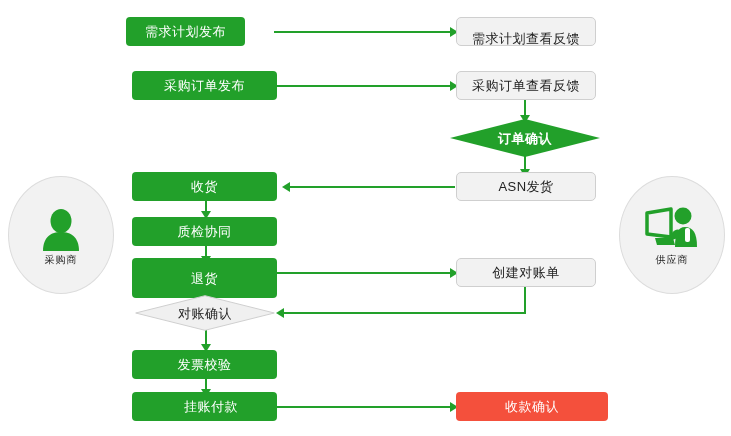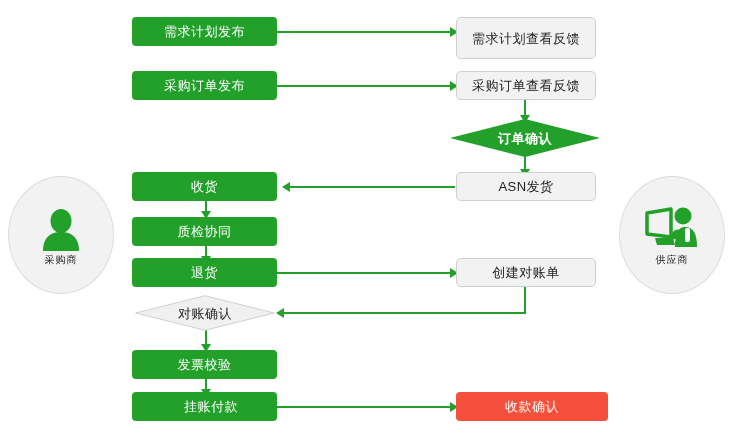--- a/index.html
+++ b/index.html
@@ -162,25 +162,25 @@
 
   <div class="line v" style="left:205px; top:330px; height:16px;"></div>
   <div class="arrow down" style="left:201px; top:344px;"></div>
 
   <div class="line v" style="left:205px; top:379px; height:12px;"></div>
   <div class="arrow down" style="left:201px; top:389px;"></div>
 
   <div class="line h" style="left:274px; top:406px; width:178px;"></div>
   <div class="arrow right" style="left:450px; top:402px;"></div>
 
-  <div class="node green" style="left:132px; top:17px; width:145px; height:29px;">
+  <div class="node green" style="left:126px; top:17px; width:119px; height:29px;">
     <span>需求计划发布</span>
   </div>
 
-  <div class="node gray" style="left:456px; top:17px; width:140px; height:42px;">
+  <div class="node gray" style="left:456px; top:17px; width:140px; height:29px;align-items:flex-end;">
     <span>需求计划查看反馈</span>
   </div>
 
   <div class="node green" style="left:132px; top:71px; width:145px; height:29px;">
     <span>采购订单发布</span>
   </div>
 
   <div class="node gray" style="left:456px; top:71px; width:140px; height:29px;">
     <span>采购订单查看反馈</span>
   </div>
@@ -197,21 +197,21 @@
   </div>
 
   <div class="node green" style="left:132px; top:217px; width:145px; height:29px;">
     <span>质检协同</span>
   </div>
 
   <div class="node green" style="left:132px; top:172px; width:145px; height:29px;">
     <span>收货</span>
   </div>
 
-  <div class="node green" style="left:132px; top:258px; width:145px; height:29px;">
+  <div class="node green" style="left:132px; top:258px; width:145px; height:40px;">
     <span>退货</span>
   </div>
 
   <div class="node gray" style="left:456px; top:258px; width:140px; height:29px;">
     <span>创建对账单</span>
   </div>
 
   <div class="diamond gray" style="left:135px; top:295px; width:140px; height:36px;">
     <svg class="dshape" viewBox="0 0 140 36" preserveAspectRatio="none">
       <polygon points="70,0.7 139.3,18 70,35.3 0.7,18" fill="#f0f0f0" stroke="#cfcfcf" stroke-width="1"></polygon>

